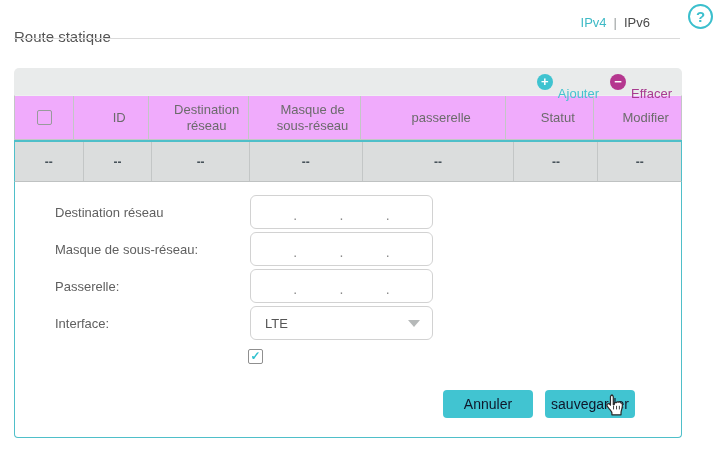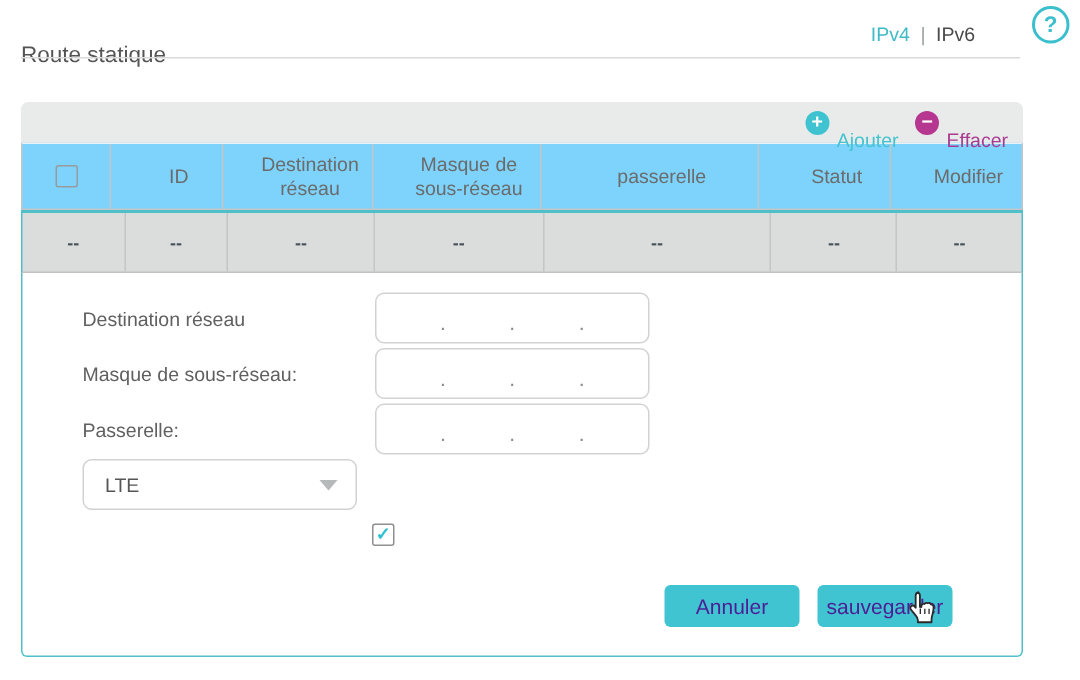--- a/index.html
+++ b/index.html
@@ -27,21 +27,21 @@
   .circle-icon { width:16px; height:16px; border-radius:50%; color:#fff; display:inline-flex;
                  align-items:center; justify-content:center; font-size:13px; font-weight:bold; line-height:1; }
   .circle-icon i { font-style:normal; transform:translateY(-0.5px); }
   .plus  { background:#3fc3d0; }
   .minus { background:#b5378f; }
   .tool-label { font-size:13px;margin-top:24px; }
   .teal-text    { color:#45c3cf; }
   .magenta-text { color:#a83b90; }
 
   
-  .thead { display:flex; height:45px; background:#7dd3fc; border:1px solid #c3c6c6;
+  .thead { display:flex; height:45px; background:#f0abfc; border:1px solid #c3c6c6;
            border-top:1px solid #eef0f0;gap:16px; }
   .th { display:flex; align-items:center; justify-content:center; text-align:center; color:#6b6b6b;
         font-size:13px; line-height:16px; border-right:1px solid #c3c6c6; padding:2px 4px; }
   .th:last-child { border-right:none; }
   .trow { display:flex; height:42px; background:#dbdddd; border:1px solid #4fbfc9;
           border-top:2px solid #4fbfc9; border-bottom:1px solid #bfc2c2; cursor:pointer; }
   .td { display:flex; align-items:center; justify-content:center; color:#47525a; font-size:12px;
         font-weight:bold; border-right:1px solid #c3c6c6; }
   .td:last-child { border-right:none; }
   .c0{width:10.3%;} .c1{width:10.3%;} .c2{width:14.7%;} .c3{width:16.9%;}
@@ -62,21 +62,21 @@
   .ip-seg { flex:1; height:100%; }
   .ip-dot { color:#8a8a8a; font-size:14px; transform:translateY(3px); }
   .select { width:183px; height:34px; border:1px solid #d2d2d2; border-radius:6px; background:#fff;
             display:flex; align-items:center; justify-content:space-between; padding:0 12px 0 14px; cursor:pointer;gap:16px; }
   .select-value { font-size:13px; color:#565656; }
   .select-arrow { width:0; height:0; border-left:6px solid transparent; border-right:6px solid transparent;
                   border-top:7px solid #b6b9b9; }
   .checkbox-row { display:flex; align-items:center; gap:9px; margin:8px 0 0 193px; height:16px; }
   .checkbox-label { color:#3bc2cf; font-size:13px; }
   .buttons-row { display:flex; justify-content:flex-end; gap:12px; margin-top:26px; padding-right:46px; }
-  .btn { width:90px; height:28px; background:#41c4d1; color:#4c1d95; border:none; border-radius:4px;
+  .btn { width:90px; height:28px; background:#41c4d1; color:#0f172a; border:none; border-radius:4px;
          font-size:14px; font-family:inherit; cursor:pointer; }
 
   .cursor { position:absolute; left:602px; top:393px; width:26px; height:26px; pointer-events:none; }
 </style>
 </head>
 <body>
 
 <div class="page">
 
   <h1 class="title">Route statique</h1>
@@ -167,20 +167,21 @@
           <span class="ip-dot">.</span>
           <span class="ip-seg"></span>
           <span class="ip-dot">.</span>
           <span class="ip-seg"></span>
           <span class="ip-dot">.</span>
           <span class="ip-seg"></span>
         </div>
       </div>
 
       <div class="form-row">
+        <label class="form-label">Interface:</label>
         <div class="select">
           <span class="select-value">LTE</span>
           <span class="select-arrow"></span>
         </div>
       </div>
 
       <div class="checkbox-row">
         <span class="checkbox">
           <i class="check">✓</i>
         </span>

